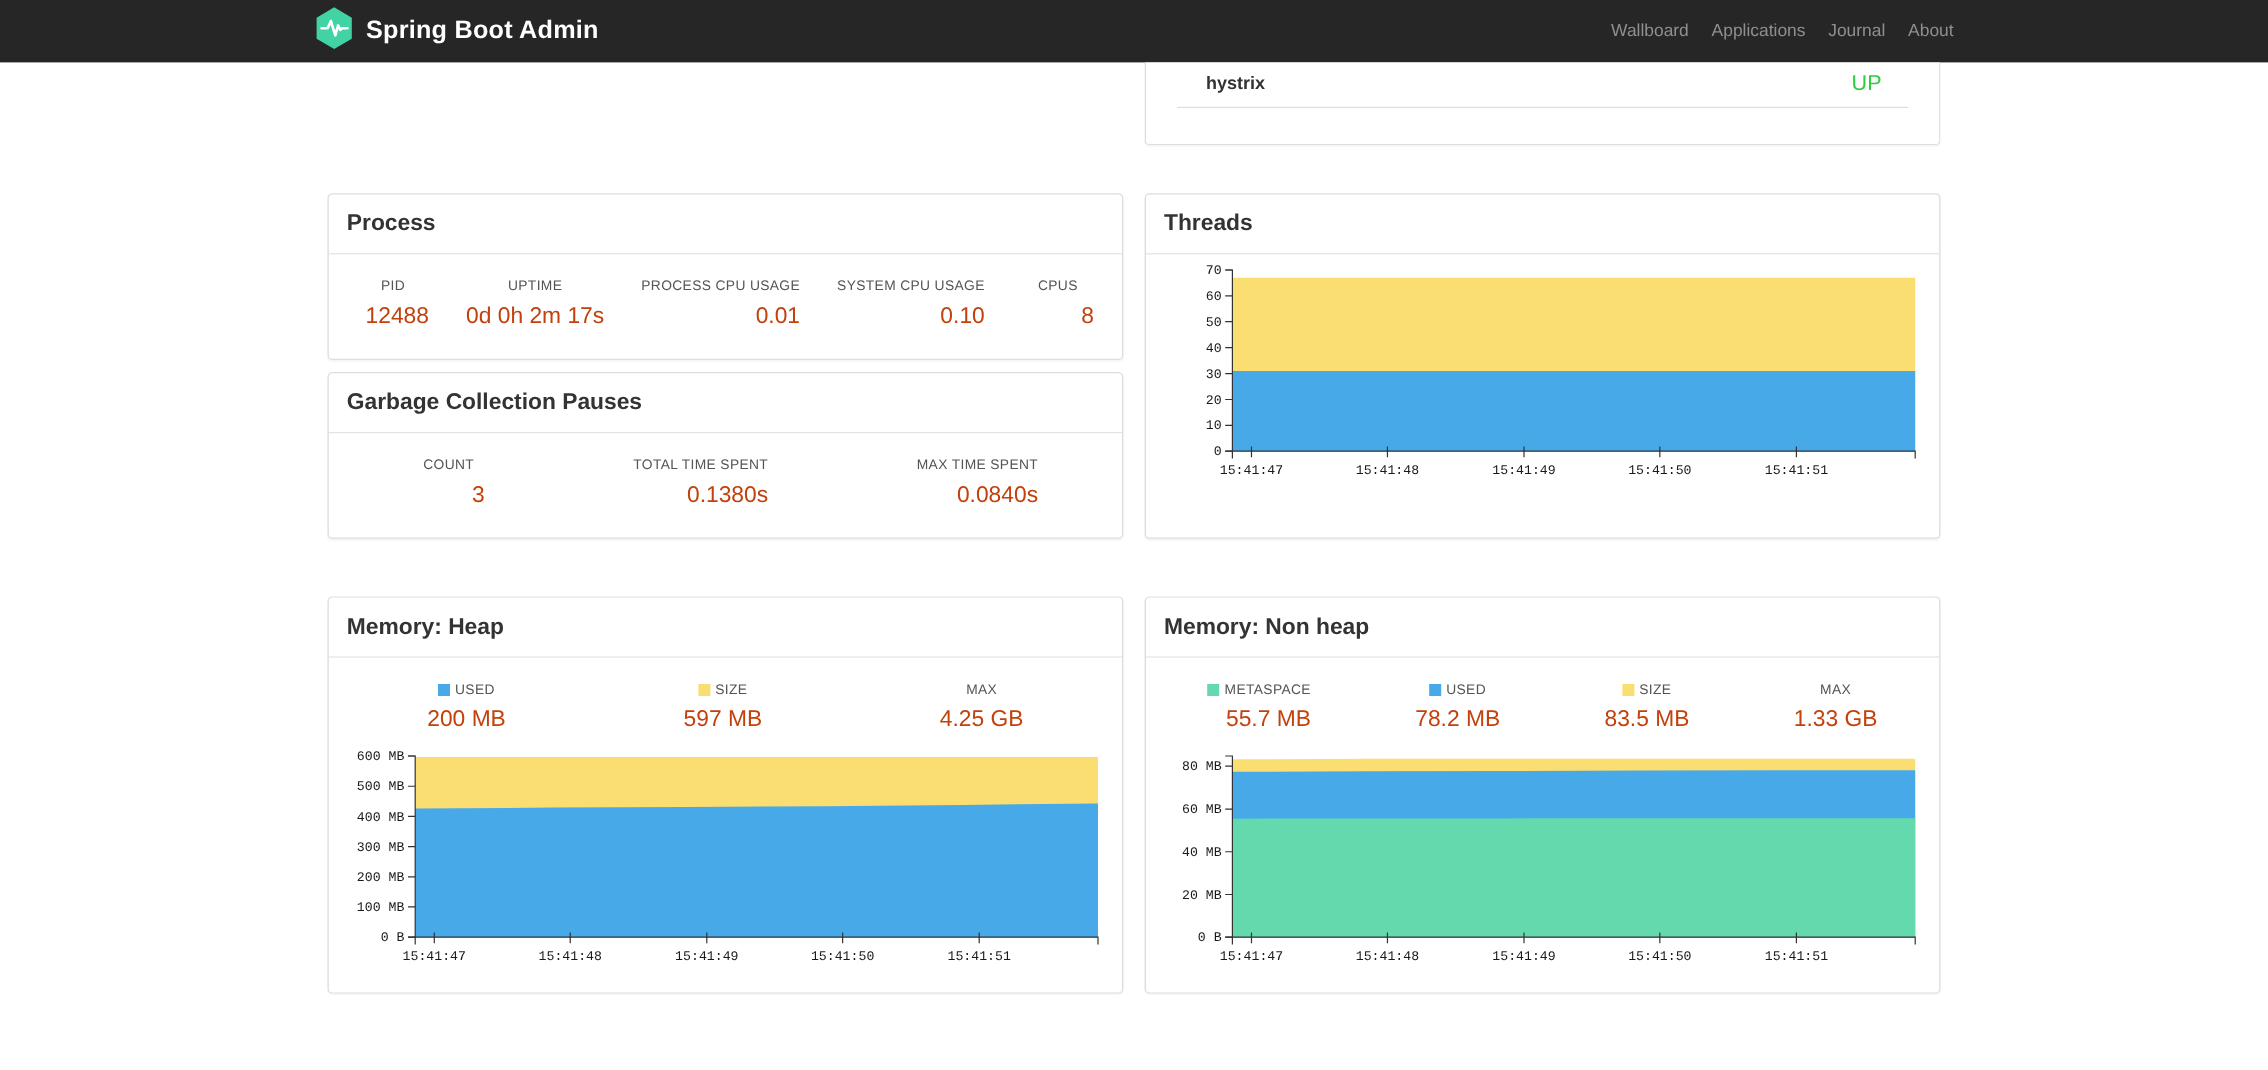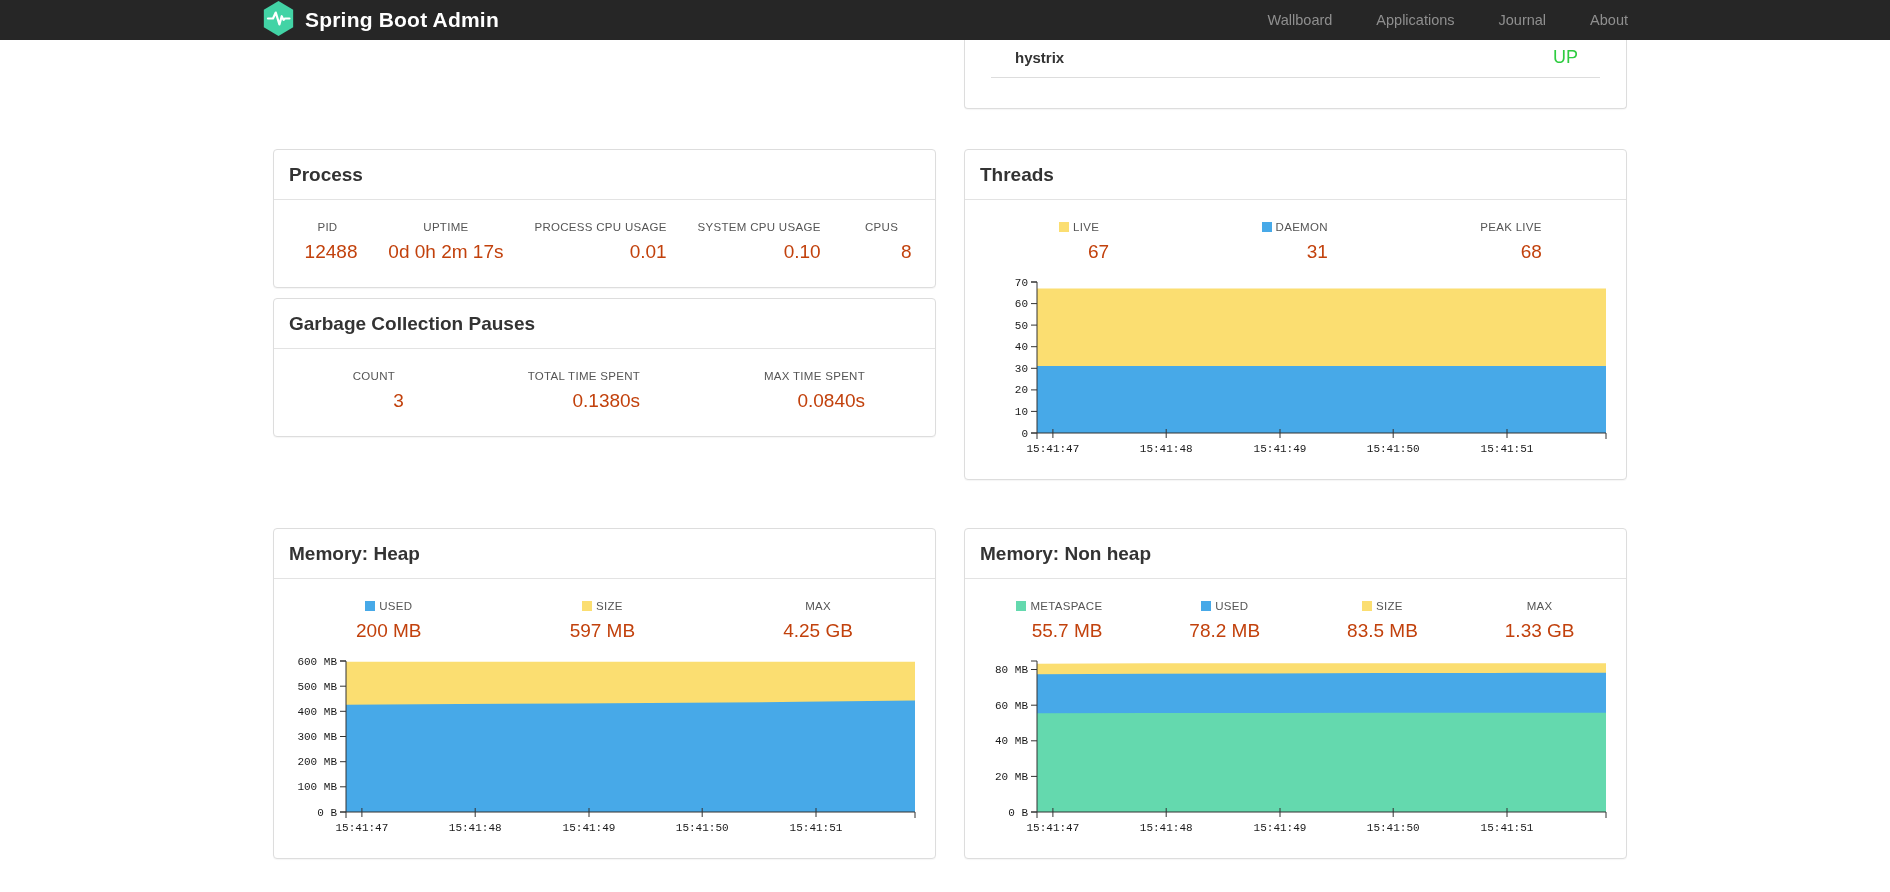--- a/index.html
+++ b/index.html
@@ -7,40 +7,40 @@
   body {
     font-family: "Liberation Sans", sans-serif;
     color: #333;
     min-height: 892px;
     width: 1890px;
     overflow-x: hidden;
   }
 
   
   .navbar {
-    height: 40px;
+    height: 52px;
     background: #262626;
     display: flex;
     align-items: center;
   }
   .navbar-inner {
     width: 1366px;
     margin: 0 auto;
     display: flex;
     align-items: center;
     justify-content: space-between;
   }
   .brand { display: flex; align-items: center; gap: 10px; cursor: pointer; }
   .brand-title { color: #fff; font-size: 21px; font-weight: bold; letter-spacing: .2px; }
-  .nav-links { display: flex; gap: 44px; }
+  .nav-links { display: flex; gap: 19px; }
   .nav-link { color: #8f8f8f; font-size: 14.5px; cursor: pointer; text-decoration: none; }
 
   
   .container { width: 1344px; margin: 0 auto; }
-  .row-grid { display: grid; grid-template-columns: 663px 663px; gap: 28px; }
+  .row-grid { display: grid; grid-template-columns: 663px 663px; gap: 18px; }
   .row-top { margin-top: 0; }
   .row-mid { margin-top: 40px; }
   .row-bottom { margin-top: 48px; padding-bottom: 64px; }
 
   .panel {
     background: #fff;
     border: 1px solid #ddd;
     border-radius: 4px;
     box-shadow: 0 1px 1px rgba(0,0,0,.04);
   }
@@ -174,40 +174,20 @@
           <div class="stat">
             <div class="stat-label">MAX TIME SPENT</div>
             <div class="stat-value">0.0840s</div>
           </div>
         </div>
       </div>
     </div>
 
     <div class="panel chart-panel">
       <div class="panel-header">Threads</div>
-      <div class="stats-row">
-        <div class="stat">
-          <div class="stat-label">
-            <span class="swatch" style="background: rgb(251, 222, 113);"></span>
-            <span>LIVE</span>
-          </div>
-          <div class="stat-value">67</div>
-        </div>
-        <div class="stat">
-          <div class="stat-label">
-            <span class="swatch" style="background: rgb(71, 169, 232);"></span>
-            <span>DAEMON</span>
-          </div>
-          <div class="stat-value">31</div>
-        </div>
-        <div class="stat">
-          <div class="stat-label">PEAK LIVE</div>
-          <div class="stat-value">68</div>
-        </div>
-      </div>
       <div class="chart">
           <svg width="647" height="188" viewBox="0 0 647 188">
             <path d="M66,160L66.0,15.5L179.8,15.5L293.6,15.5L407.4,15.5L521.2,15.5L635.0,15.5L635,160Z" fill="#fbde71"></path>
             <path d="M66,160L66.0,93.1L179.8,93.1L293.6,93.1L407.4,93.1L521.2,93.1L635.0,93.1L635,160Z" fill="#47a9e8"></path>
             <path d="M60,9H66V160H60" fill="none" stroke="#333"></path>
             <line x1="60" x2="66" y1="160" y2="160" stroke="#333"></line>
             <text x="57" y="163.5" text-anchor="end" class="tick-text">0</text>
             <line x1="60" x2="66" y1="138.4" y2="138.4" stroke="#333"></line>
             <text x="57" y="141.9" text-anchor="end" class="tick-text">10</text>
             <line x1="60" x2="66" y1="116.9" y2="116.9" stroke="#333"></line>

